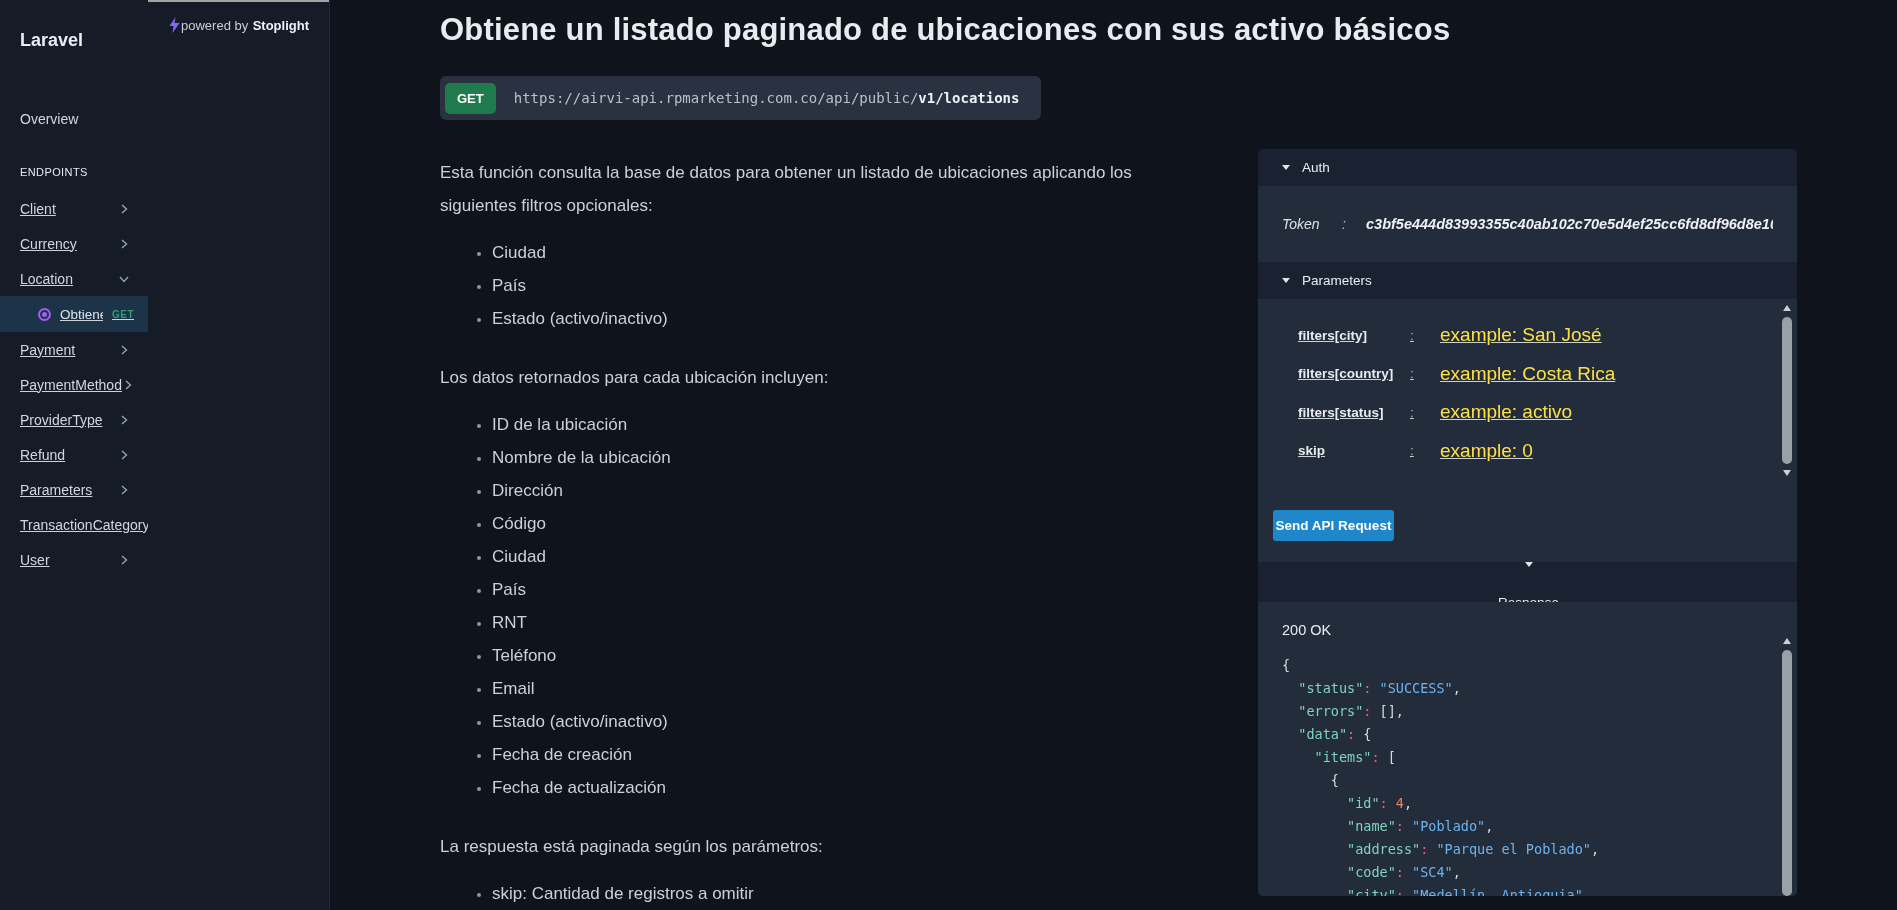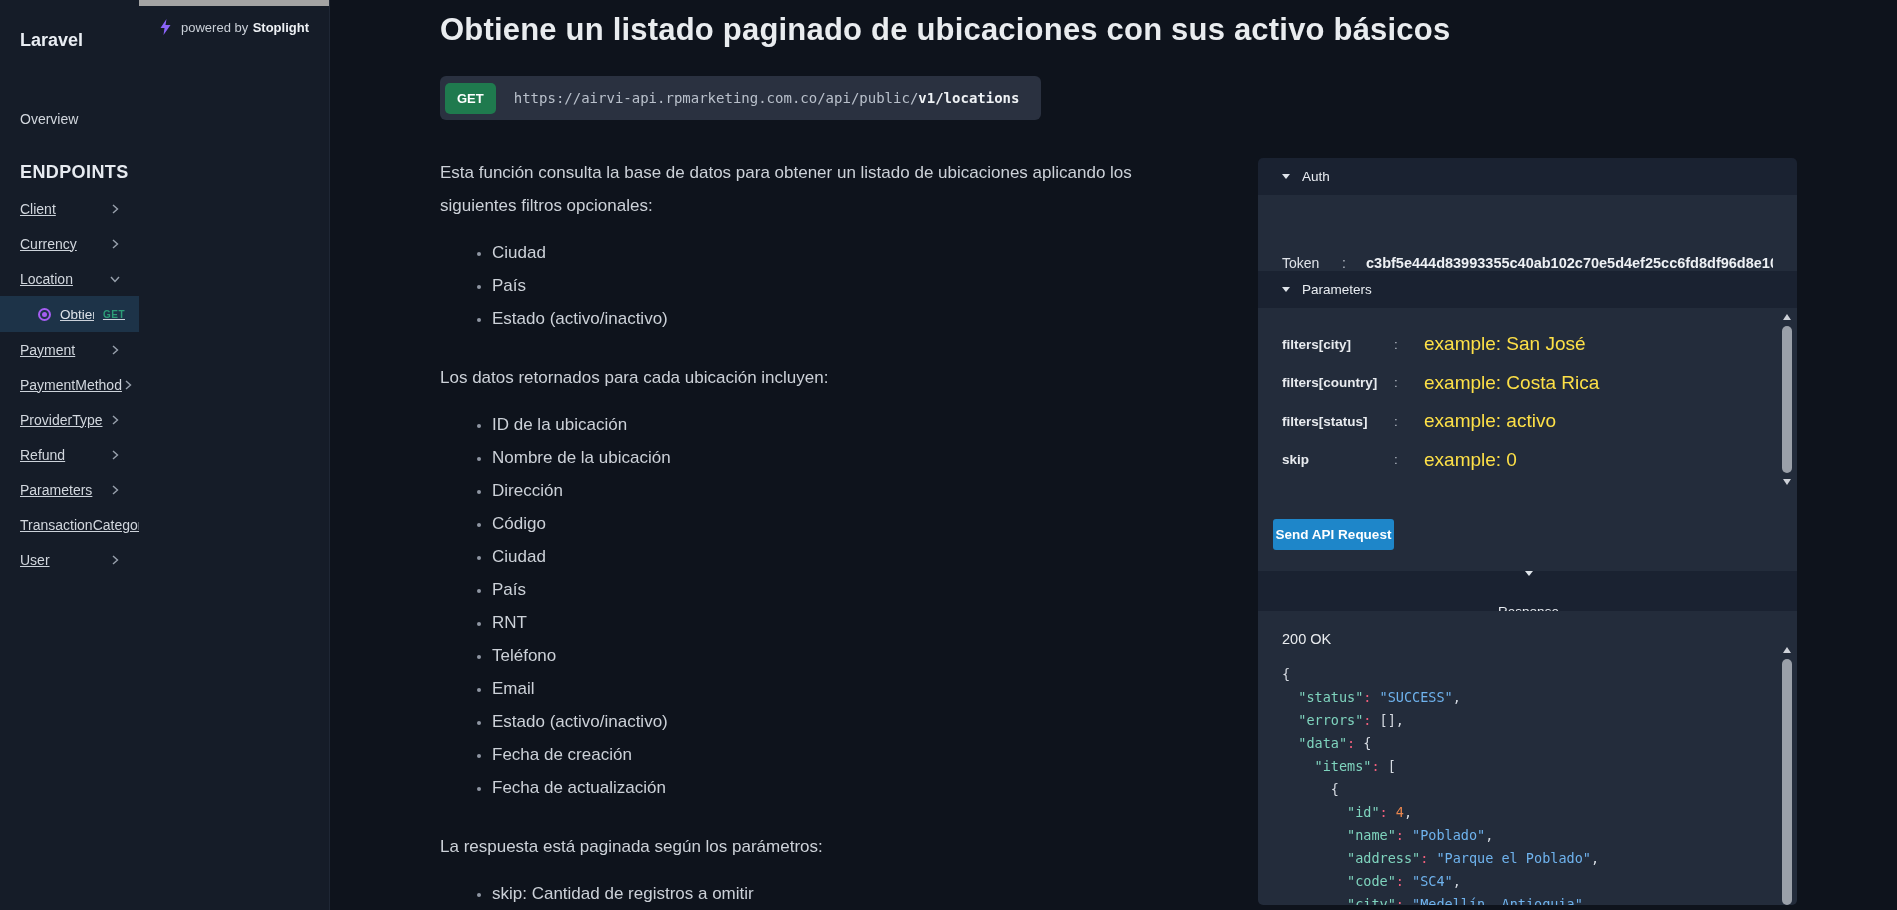--- a/index.html
+++ b/index.html
@@ -18,21 +18,21 @@
     display:flex; flex-direction:row;
   }
   .sidebar-scroll { flex:1; overflow:hidden; padding-top:30px; }
   .logo { margin:0 20px; font-size:18px; font-weight:bold; color:#e9edf3; }
   .nav-overview {
     margin-top:50px; height:36px; display:flex; align-items:center;
     padding:0 20px; font-size:14px; color:#d2d7de; cursor:pointer;
   }
   .section-label {
     margin-top:24px; height:22px; display:flex; align-items:center;
-    padding:0 20px; font-size:18px; font-weight:bold; letter-spacing:.4px;
+    padding:0 20px; font-size:11px; font-weight:normal; letter-spacing:.4px;
     color:#e7ebf1;
   }
   .nav-groups { margin-top:8px;text-decoration:underline; }
   .nav-group {
     height:35px; display:flex; align-items:center; justify-content:space-between;
     padding:0 18px 0 20px; font-size:14px; color:#d2d7de; cursor:pointer;
   }
   .chev svg { display:block; }
   .chev.down { transform:rotate(90deg); }
   .nav-child-selected {
@@ -48,22 +48,22 @@
     margin:-2.5px 0 0 -2.5px; border-radius:50%; background:#a55df2;
   }
   .nav-child-label {
     font-size:13.5px; color:#dee3e9; white-space:nowrap; overflow:hidden;
   }
   .nav-child-method {
     margin-left:auto; font-size:10px; font-weight:bold; letter-spacing:.5px;
     color:#2d9c77;
   }
   .sidebar-footer {
-    height:48px; border-top:6px solid #a3a3a3; display:flex; align-items:center;
-    gap:9px; padding:8px 20px; cursor:pointer;
+    height:48px; border-top:2px solid #a3a3a3; display:flex; align-items:center;
+    gap:0; padding:8px 20px; cursor:pointer;
   }
   .footer-text { font-size:13px; color:#c9cfd7; }
   .footer-brand { font-size:13px; font-weight:bold; color:#eef1f5; }
 
   
   .main { flex:1; position:relative; padding:12px 0 0 110px; overflow:hidden; }
   h1.page-title {
     font-size:31px; font-weight:bold; color:#e9ecef; letter-spacing:.2px;
     white-space:nowrap;
   }
@@ -86,46 +86,47 @@
   .docs-body p + ul { margin-top:14px; }
   .docs-body ul { margin:14px 0 26px 0; padding-left:52px; list-style:disc; }
   .docs-body ul + p { margin-top:26px; }
   .docs-body li {
     font-size:17px; line-height:33px; color:#ccd1d8;
   }
   .docs-body li::marker { color:#8f97a3; font-size:14px; }
 
   
   .try-panel {
-    position:absolute; top:158px; left:928px; width:539px;
+    position:absolute; top:149px; left:928px; width:539px;
     border-radius:5px; overflow:hidden;
   }
   .panel-header {
     height:37px; background:#1a2231; display:flex; align-items:center;
     gap:12px; padding:0 24px; cursor:pointer;
   }
   .caret {
     width:0; height:0; border-left:4.5px solid transparent;
     border-right:4.5px solid transparent; border-top:5.5px solid #dfe4ea;
   }
   .panel-header-title { font-size:13.5px; color:#e9edf2; }
   .auth-body {
-    height:76px; background:#232c3b; display:flex; align-items:flex-end;
+    height:76px; background:#232c3b; display:flex; align-items:center;
     padding:0 24px;
+    font-style:italic;
   }
   .token-label { font-size:14px; color:#dfe3e9; width:60px; }
   .token-sep { font-size:14px; color:#b6bcc6; width:24px; }
   .token-value {
     flex:1; font-size:14.5px; font-weight:bold; color:#eef1f5;
     white-space:nowrap; overflow:hidden; cursor:text;
   }
   .params-body {
     position:relative; height:183px; background:#232c3b; padding:17px 0 0 0;
   }
-  .param-row { height:38.5px; display:flex; align-items:center; padding:0 24px; }
+  .param-row { height:38.5px; display:flex; align-items:center; padding:0 40px;text-decoration:underline; }
   .param-name { width:112px; font-size:13.5px; font-weight:bold; color:#e8ebef; }
   .param-sep { width:30px; font-size:13.5px; color:#b6bcc6; }
   .param-value { font-size:19px; color:#fde047; cursor:text; }
 
   .vscrollbar {
     position:absolute; right:4px; width:13px; display:flex; flex-direction:column;
     align-items:center; cursor:pointer;
   }
   .vscrollbar.params { top:6px; bottom:6px; }
   .vscrollbar.response { top:36px; bottom:0; }

